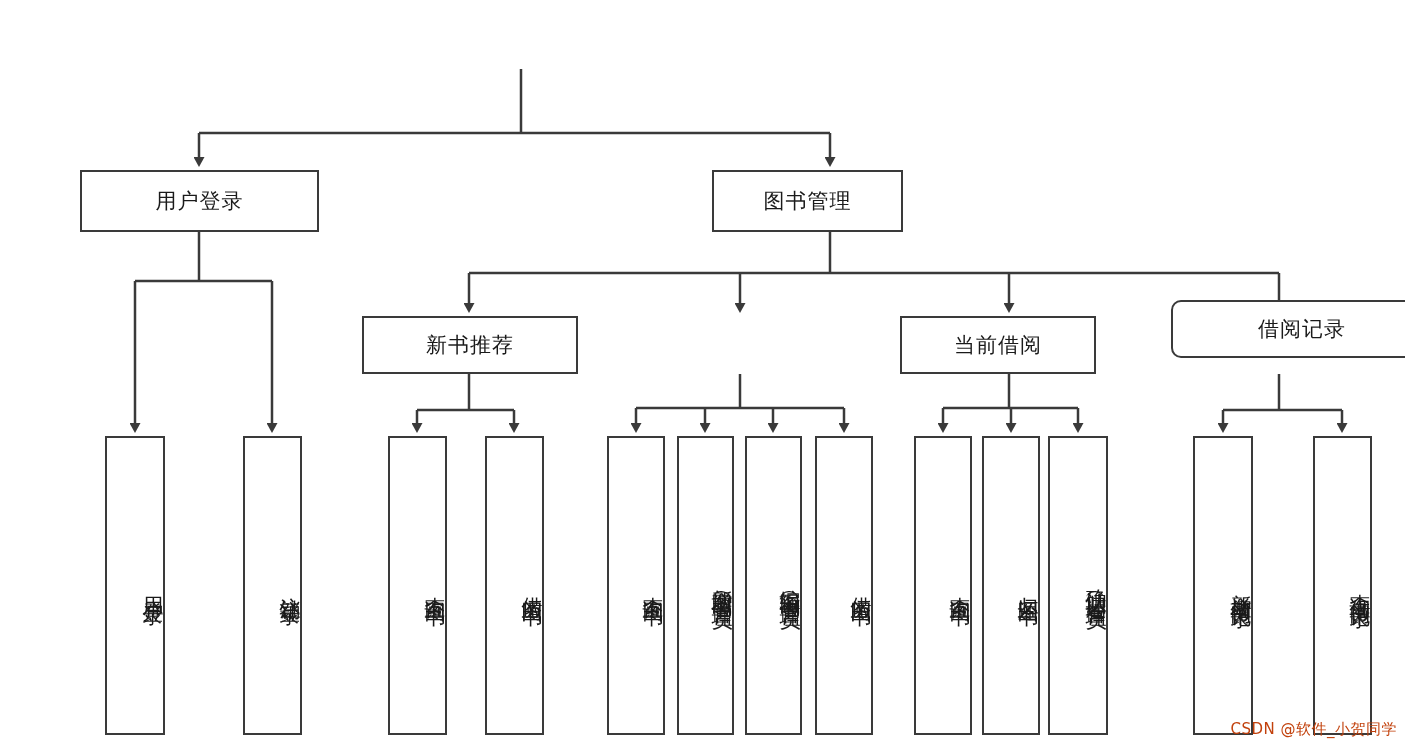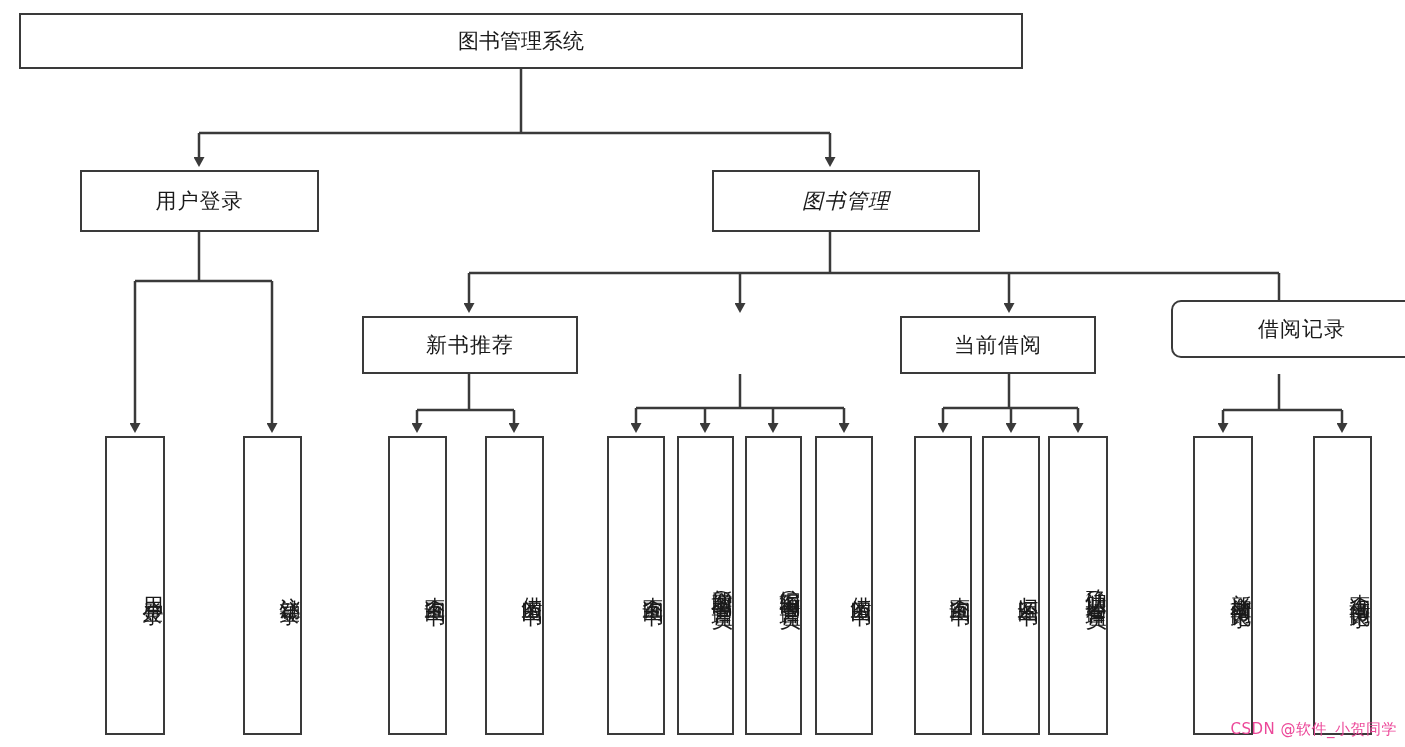--- a/index.html
+++ b/index.html
@@ -57,21 +57,21 @@
     writing-mode: vertical-rl;
     text-orientation: upright;
     display: block;
     white-space: nowrap;
   }
   .watermark {
     position: absolute;
     right: 8px;
     bottom: 8px;
     font-size: 15px;
-    color: #ec4899;
+    color: #c2410c;
     letter-spacing: 0.5px;
     z-index: 5;
     white-space: nowrap;
   }
 </style>
 </head>
 <body>
 
 <div id="canvas">
 
@@ -119,28 +119,25 @@
       <path d="M1011,408 L1011,424" marker-end="url(#arrow)"></path>
       <path d="M1078,408 L1078,424" marker-end="url(#arrow)"></path>
 
       <path d="M1279,374 L1279,410"></path>
       <path d="M1223,410 L1342,410"></path>
       <path d="M1223,410 L1223,424" marker-end="url(#arrow)"></path>
       <path d="M1342,410 L1342,424" marker-end="url(#arrow)"></path>
     </g>
   </svg>
 
-  <div class="node root" style="left:19px; top:13px; width:1004px; height:56px;">
-    <span>图书管理系统</span>
-  </div>
 
   <div class="node horiz" style="left:80px; top:170px; width:239px; height:62px;">
     <span>用户登录</span>
   </div>
-  <div class="node horiz" style="left:712px; top:170px; width:268px; height:62px;font-style:italic;">
+  <div class="node horiz" style="left:712px; top:170px; width:191px; height:62px;">
     <span>图书管理</span>
   </div>
 
   <div class="node horiz" style="left:362px; top:316px; width:216px; height:58px;">
     <span>新书推荐</span>
   </div>
   <div class="node horiz" style="left:900px; top:316px; width:196px; height:58px;">
     <span>当前借阅</span>
   </div>
   <div class="node horiz" style="left:1171px; top:300px; width:262px; height:58px;border-radius:10px;">

